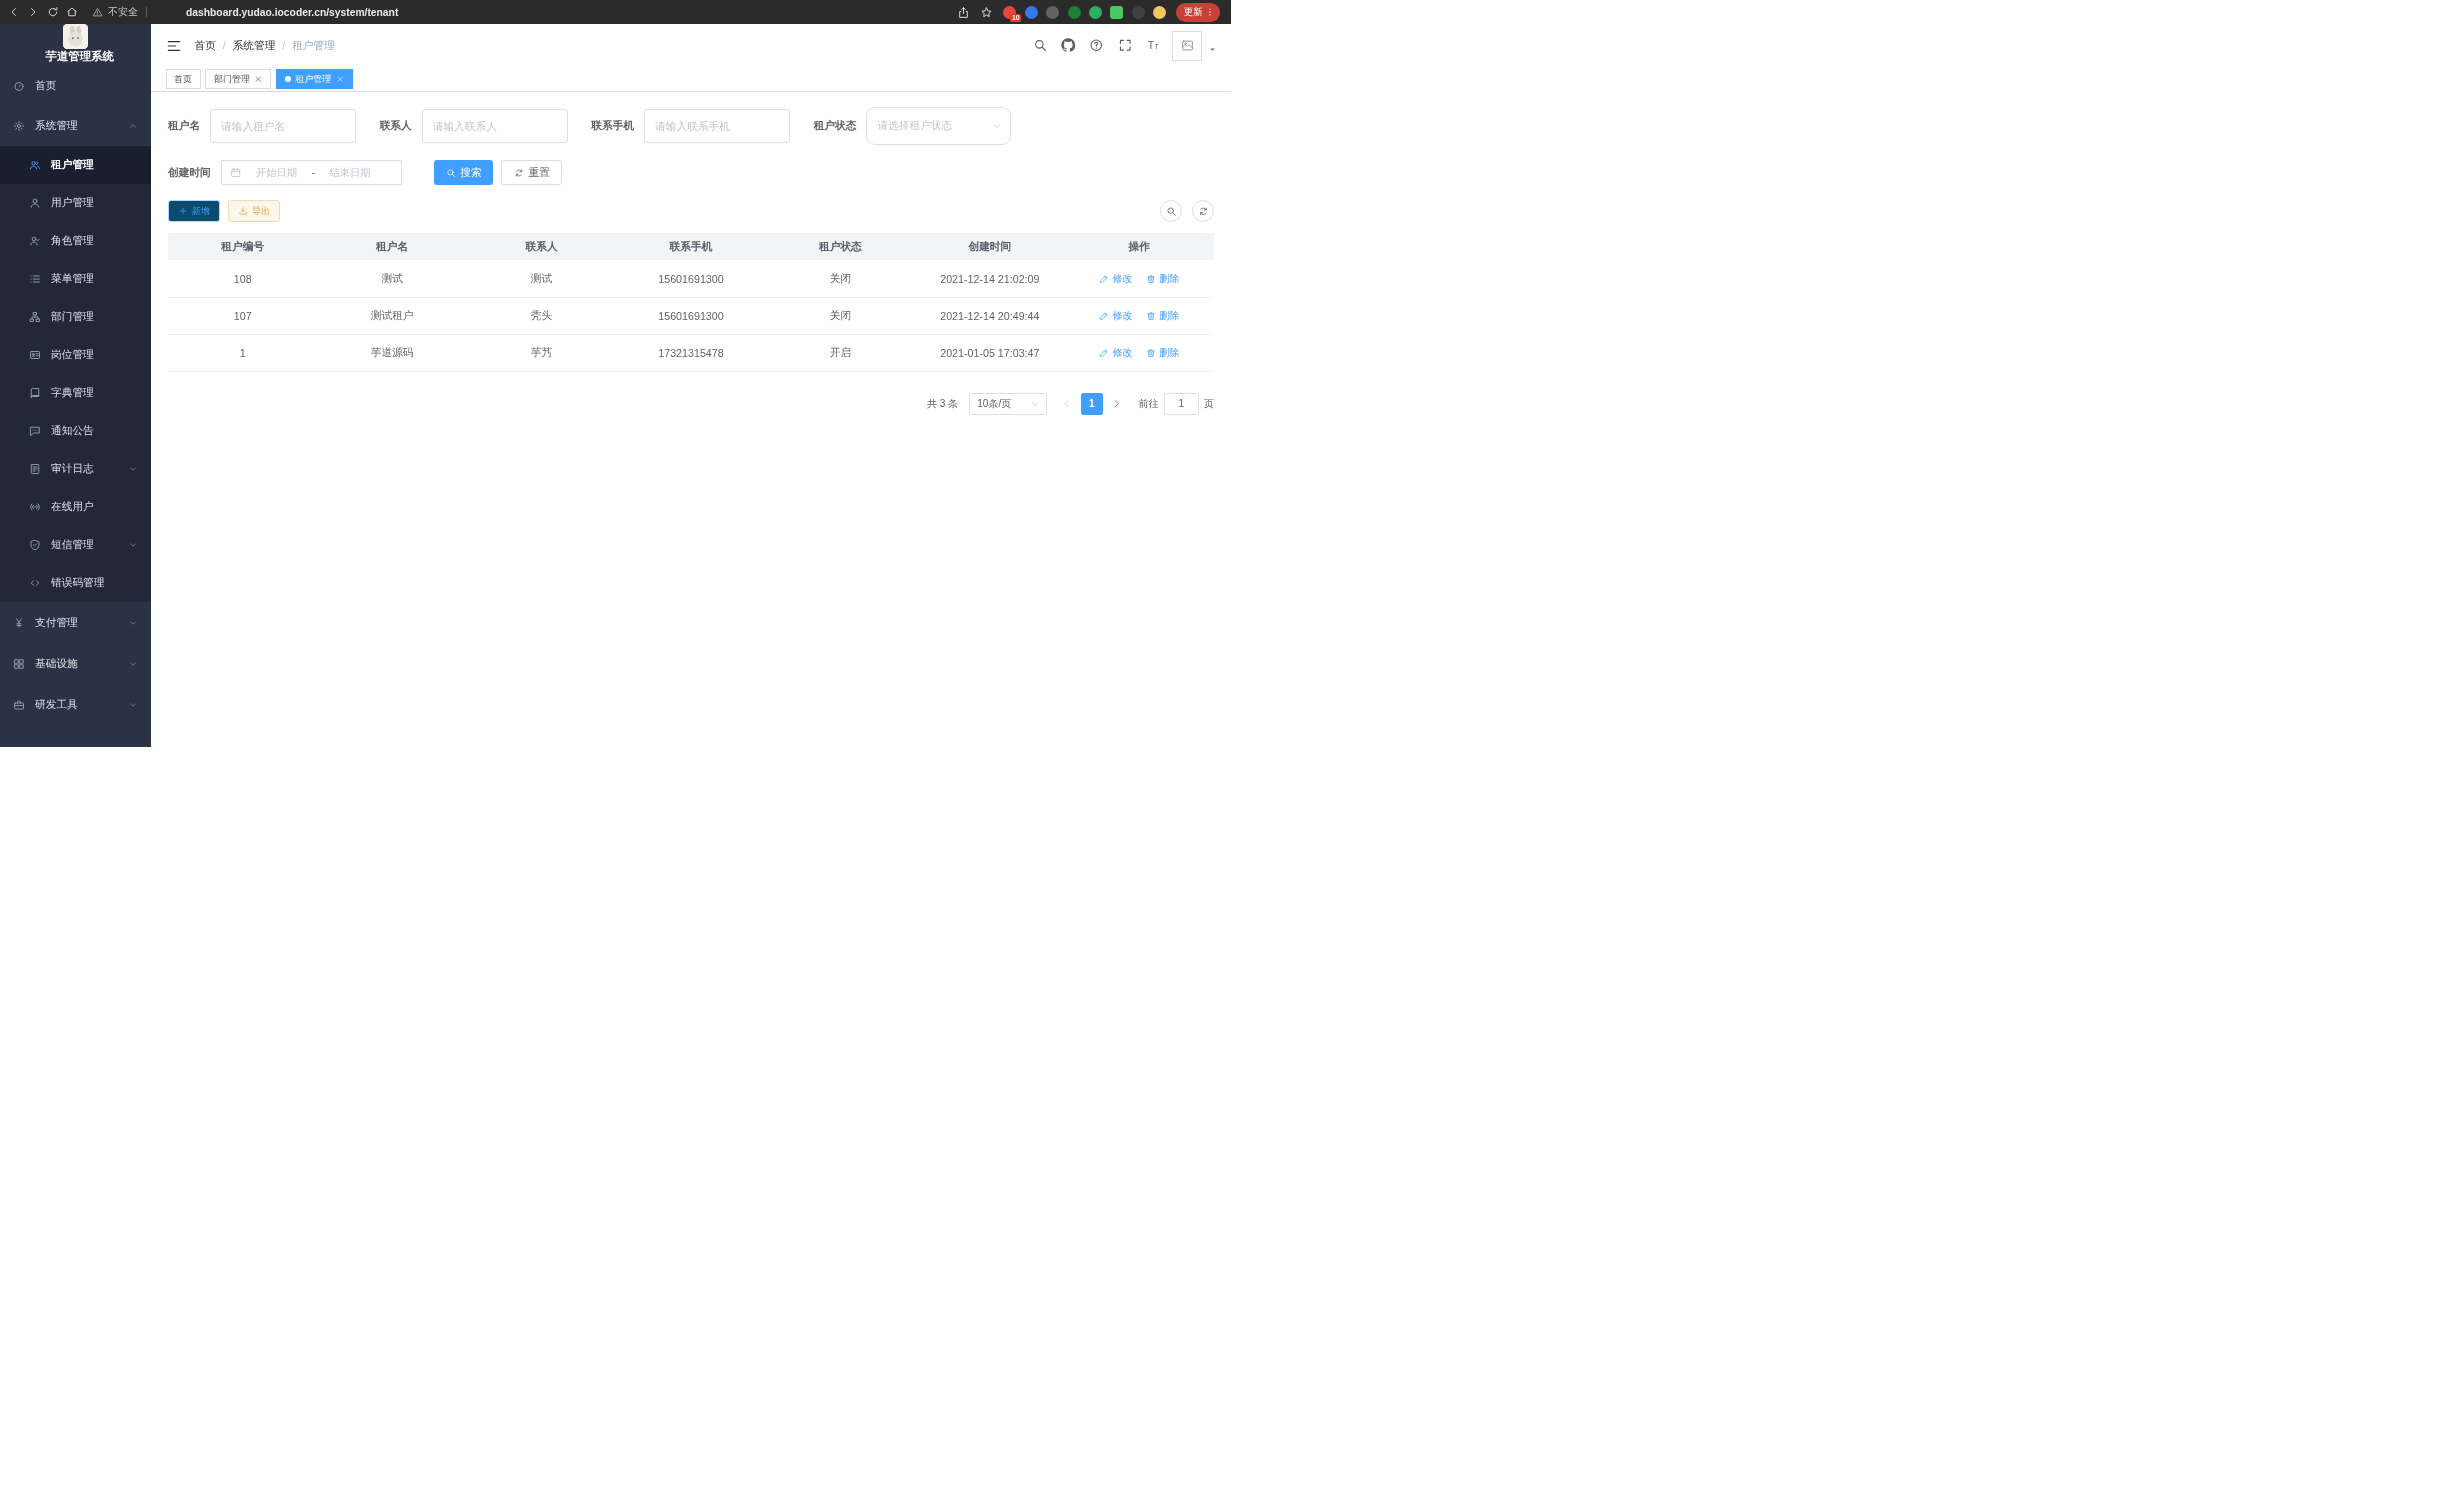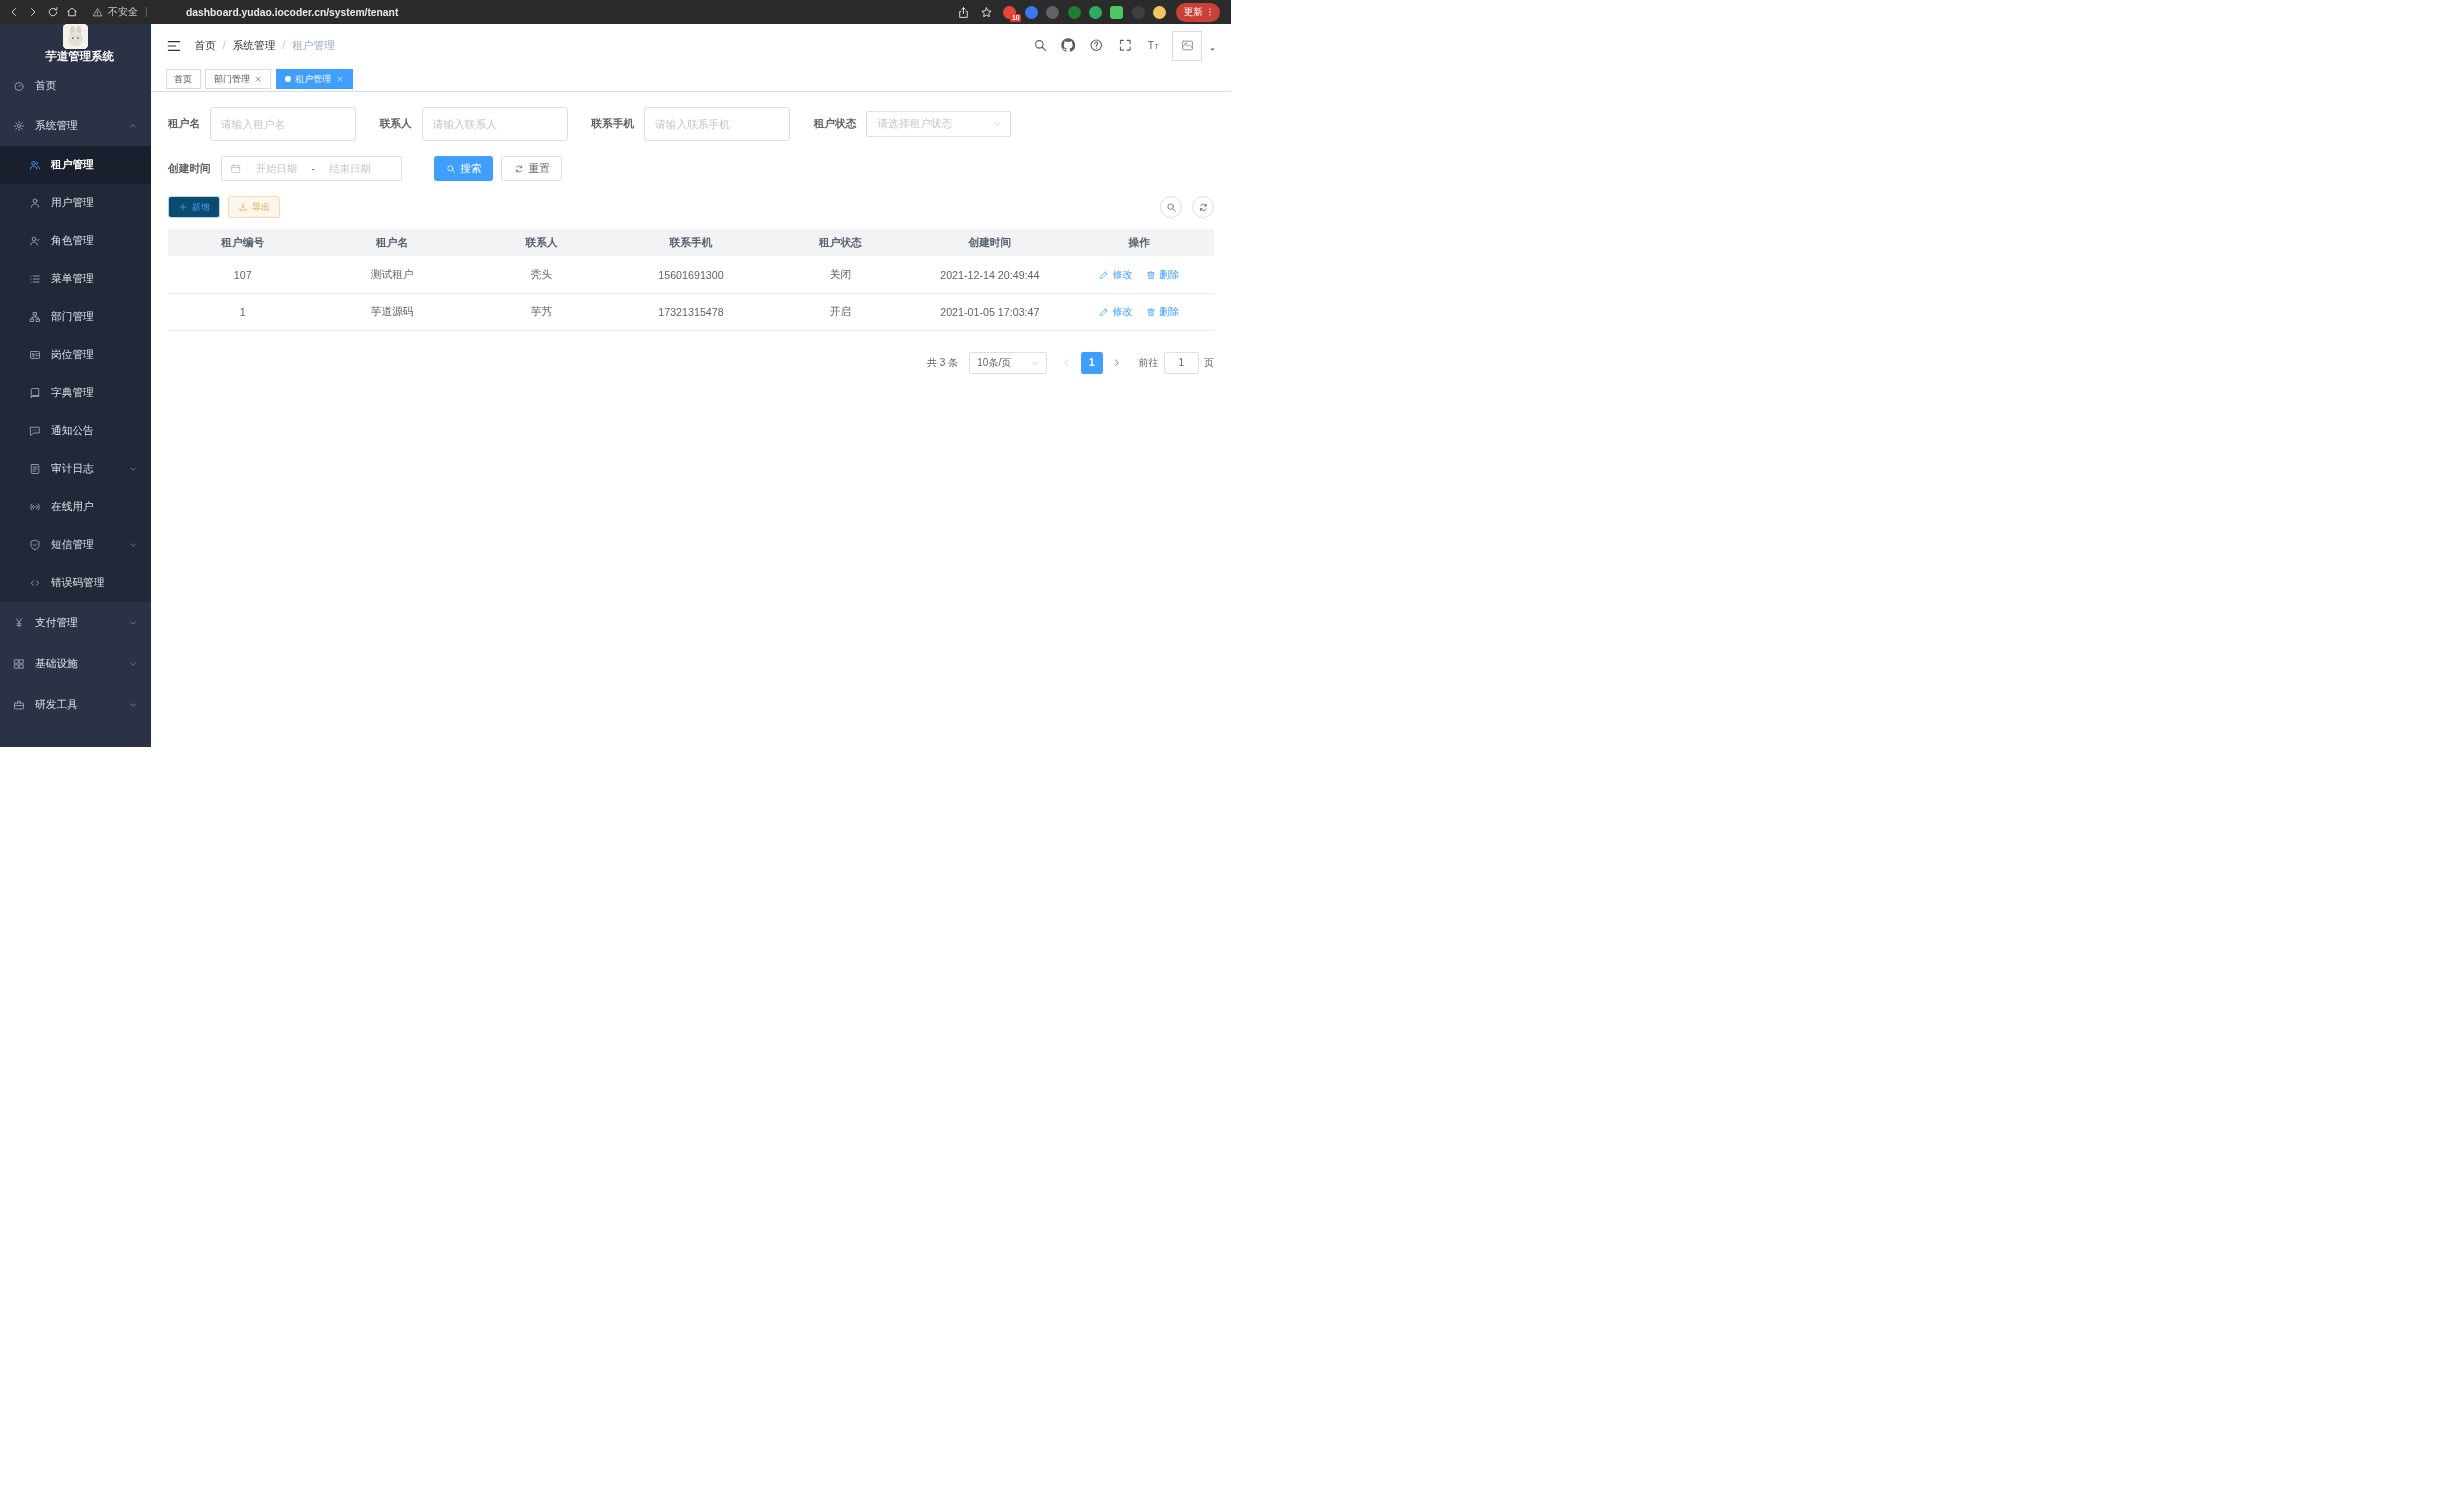--- a/index.html
+++ b/index.html
@@ -70,21 +70,21 @@
   .tab-dot { width:6px; height:6px; border-radius:50%; background:#fff; display:inline-block; }
   .tab-close { width:8.4px; height:8.4px; }
 
   
   .content { flex:1; padding:15px 17px; overflow:hidden; }
   .filter-row { display:flex; align-items:center; margin-bottom:15px; }
   .f-group { display:flex; align-items:center; margin-right:23.6px; }
   .f-label { font-size:10.7px; color:#606266; font-weight:600; margin-right:10px; white-space:nowrap; }
   .f-input { width:146px; height:25px; border:0.8px solid #dcdfe6; border-radius:3px; padding:16px 10px; font-size:10.7px; color:#606266; }
   input::placeholder { color:#bfc4ce; }
-  .f-select { width:145px; height:26px; border:0.8px solid #dcdfe6; border-radius:1px; display:flex; align-items:center; justify-content:space-between; padding:0 8.4px 0 10px; cursor:pointer; }
+  .f-select { width:145px; height:38px; border:0.8px solid #dcdfe6; border-radius:9px; display:flex; align-items:center; justify-content:space-between; padding:0 8.4px 0 10px; cursor:pointer; }
   .select-placeholder { color:#bfc4ce; font-size:10.7px; }
   .select-caret { width:10px; height:10px; color:#c0c4cc; }
   .date-range { width:181px; height:25px; border:0.8px solid #dcdfe6; border-radius:1px; display:flex; align-items:center; padding:0 8.4px; gap:6px; }
   .dr-icon { width:11.4px; height:11.4px; color:#c0c4cc; }
   .dr-input { width:58px; border:none; font-size:10.3px; color:#606266; text-align:center; }
   .dr-sep { color:#606266; font-size:10px; }
   .btn { height:25px; display:inline-flex; align-items:center; gap:4.6px; padding:0 11.4px; border-radius:3px; font-size:10.7px; }
   .btn-icon { width:10px; height:10px; }
   .btn-primary { background:#409eff; color:#fff; margin-left:9px; }
   .btn-default { background:#fff; color:#606266; border:0.8px solid #dcdfe6; margin-left:8.4px; }
@@ -598,20 +598,38 @@
               <th>租户名</th>
               <th>联系人</th>
               <th>联系手机</th>
               <th>租户状态</th>
               <th>创建时间</th>
               <th>操作</th>
             </tr>
           </thead>
           <tbody>
             <tr>
+              <td>108</td>
+              <td>测试</td>
+              <td>测试</td>
+              <td>15601691300</td>
+              <td>关闭</td>
+              <td>2021-12-14 21:02:09</td>
+              <td><span class="op-link"><span data-icon="edit-icon">
+                    <svg viewBox="0 0 24 24" fill="none" stroke="currentColor" stroke-width="1.8" stroke-linecap="round" stroke-linejoin="round">
+                      <path d="M4 20h4L19.5 8.5l-4-4L4 16z"></path>
+                      <path d="M13.5 6.5l4 4"></path>
+                    </svg>
+                  </span>修改</span><span class="op-link"><span data-icon="trash-icon">
+                    <svg viewBox="0 0 24 24" fill="none" stroke="currentColor" stroke-width="1.8" stroke-linecap="round" stroke-linejoin="round">
+                      <path d="M4 7h16M9.5 7V4.5h5V7M6 7l1 13.5h10L18 7M10 10.5v6.5M14 10.5v6.5"></path>
+                    </svg>
+                  </span>删除</span></td>
+            </tr>
+            <tr>
               <td>107</td>
               <td>测试租户</td>
               <td>秃头</td>
               <td>15601691300</td>
               <td>关闭</td>
               <td>2021-12-14 20:49:44</td>
               <td><span class="op-link"><span data-icon="edit-icon">
                     <svg viewBox="0 0 24 24" fill="none" stroke="currentColor" stroke-width="1.8" stroke-linecap="round" stroke-linejoin="round">
                       <path d="M4 20h4L19.5 8.5l-4-4L4 16z"></path>
                       <path d="M13.5 6.5l4 4"></path>

